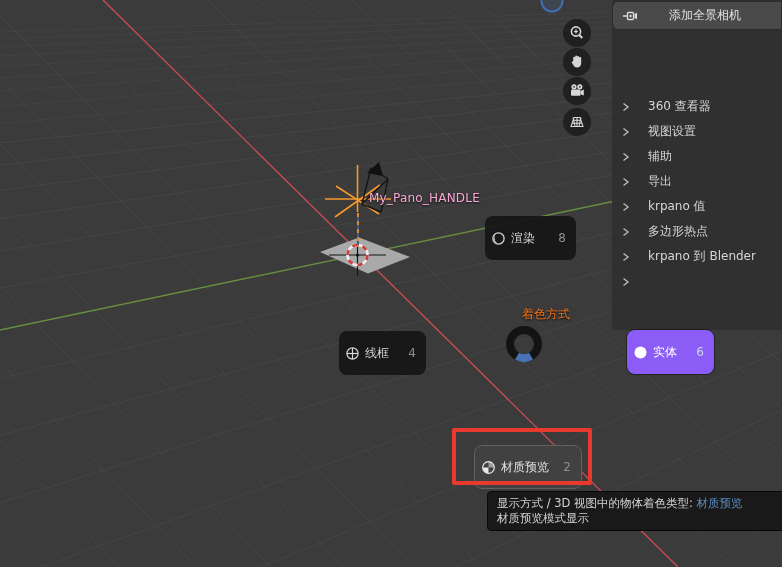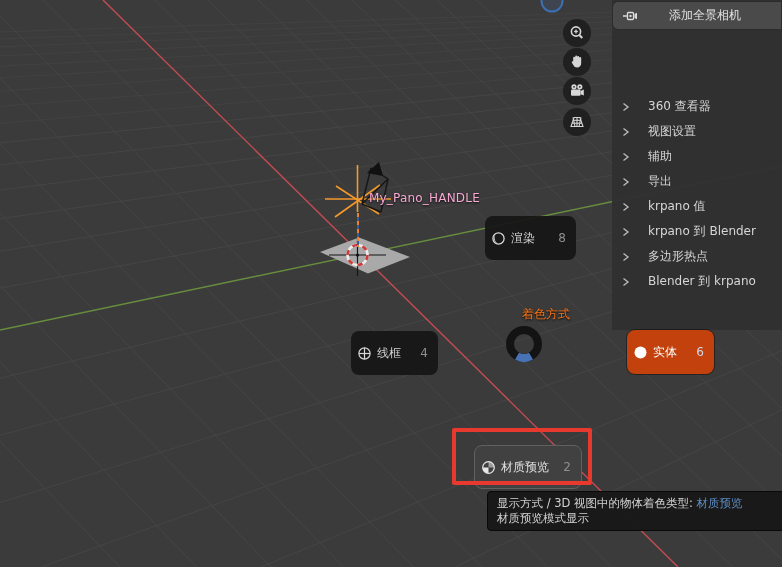--- a/index.html
+++ b/index.html
@@ -232,67 +232,66 @@
           </svg>
         </span>
         <span class="slbl">krpano 值</span>
       </div>
       <div class="sb-row">
         <span class="chev">
           <svg width="9" height="10" viewBox="0 0 9 10">
             <path d="M2.5 1.5 L7 5 L2.5 8.5" fill="none" stroke="#b9b9b9" stroke-width="1.4"></path>
           </svg>
         </span>
+        <span class="slbl">多边形热点</span>
+      </div>
+      <div class="sb-row">
+        <span class="chev">
+          <svg width="9" height="10" viewBox="0 0 9 10">
+            <path d="M2.5 1.5 L7 5 L2.5 8.5" fill="none" stroke="#b9b9b9" stroke-width="1.4"></path>
+          </svg>
+        </span>
         <span class="slbl">krpano 到 Blender</span>
       </div>
       <div class="sb-row">
         <span class="chev">
           <svg width="9" height="10" viewBox="0 0 9 10">
             <path d="M2.5 1.5 L7 5 L2.5 8.5" fill="none" stroke="#b9b9b9" stroke-width="1.4"></path>
           </svg>
         </span>
-        <span class="slbl">多边形热点</span>
-      </div>
-      <div class="sb-row">
-        <span class="chev">
-          <svg width="9" height="10" viewBox="0 0 9 10">
-            <path d="M2.5 1.5 L7 5 L2.5 8.5" fill="none" stroke="#b9b9b9" stroke-width="1.4"></path>
-          </svg>
-        </span>
-        <span class="slbl">Blender 到 krpano</span>
       </div>
     </div>
 </div>
 
 <div class="pie-btn pie-dark" style="left:485px;top:216px;width:91px;">
   <span class="picon">
     <svg width="15" height="15" viewBox="0 0 15 15">
       <circle cx="7.5" cy="7.5" r="5.6" fill="none" stroke="#d8d8d8" stroke-width="1.3"></circle>
       <path d="M4 4.2 A5 5 0 0 0 6.2 12.3 A7.5 7.5 0 0 1 4 4.2z" fill="#d8d8d8"></path>
     </svg>
   </span>
   <span class="ptxt">渲染</span>
   <span class="pnum">8</span>
 </div>
 
-<div class="pie-btn pie-dark" style="left:339px;top:331px;width:87px;margin-left:12px;">
+<div class="pie-btn pie-dark" style="left:339px;top:331px;width:87px;">
   <span class="picon">
     <svg width="15" height="15" viewBox="0 0 15 15">
       <g stroke="#d8d8d8" stroke-width="1.2" fill="none">
         <circle cx="7.5" cy="7.5" r="5.6"></circle>
         <line x1="1.9" y1="7.5" x2="13.1" y2="7.5"></line>
         <line x1="7.5" y1="1.9" x2="7.5" y2="13.1"></line>
       </g>
     </svg>
   </span>
   <span class="ptxt">线框</span>
   <span class="pnum">4</span>
 </div>
 
-<div class="pie-btn pie-sel" style="left: 627px; top: 330px; width: 87px; background: #c2410c;">
+<div class="pie-btn pie-sel" style="left: 627px; top: 330px; width: 87px; background: #8b5cf6;">
   <span class="picon">
     <svg width="15" height="15" viewBox="0 0 15 15">
         <circle cx="7.5" cy="7.5" r="6" fill="#fff"></circle>
       </svg>
   </span>
   <span class="ptxt">实体</span>
   <span class="pnum">6</span>
 </div>
 
 <div class="pie-btn pie-hover" style="left:474px;top:445px;width:108px;">

